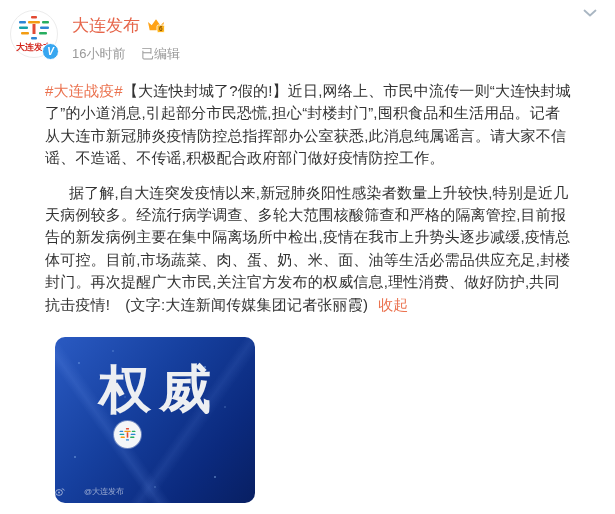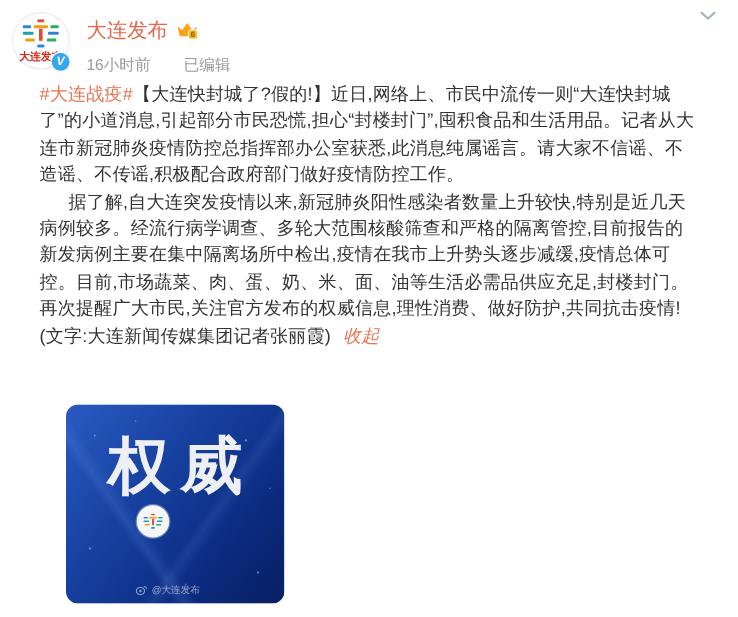--- a/index.html
+++ b/index.html
@@ -21,36 +21,36 @@
   .v-badge {
     position:absolute; right:-2px; bottom:-3px; width:17px; height:17px;
     border-radius:50%; background:#37a6f0; border:1.5px solid #fff; box-sizing:border-box;
     color:#fff; font-weight:bold; font-style:italic; font-size:10px;
     display:flex; align-items:center; justify-content:center;
   }
   .user-block { position:absolute; left:72px; top:14px; }
   .name-row { display:flex; align-items:center; gap:7px; }
   .username { color:#e6654a; font-size:17px; cursor:pointer; }
   .time-row { margin-top:8px; color:#999; font-size:13px; }
-  .edited { margin-left:24px;font-family:Liberation Serif, serif; }
+  .edited { margin-left:12px;font-family:Liberation Serif, serif; }
   .chevron { position:absolute; right:18px; top:9px; cursor:pointer; line-height:0; }
 
   
   .post-body {
     position:absolute; left:33px; top:68px; width:551px;
     font-size:15px; line-height:22.4px; color:#333; letter-spacing:0.2px;
   }
-  .post-body p { margin:0; }
+  .post-body p { margin:12px; }
   .para2 { margin-top:26px; text-indent:24px; }
   .hashtag, .collapse { color:#eb7350; text-decoration:none; cursor:pointer; }
-  .collapse { margin-left:10px;font-style:italic; }
+  .collapse { margin-left:10px; }
 
   
   .post-image {
-    position:absolute; left:55px; top:337px; width:182px; height:166px;
+    position:absolute; left:55px; top:337px; width:200px; height:166px;
     border-radius:10px; overflow:hidden; cursor:pointer;
     background:
       radial-gradient(1.5px 1.5px at 24px 26px,  rgba(160,205,255,.85), transparent 70%),
       radial-gradient(1.5px 1.5px at 58px 14px,  rgba(160,205,255,.6),  transparent 70%),
       radial-gradient(2px 2px   at 150px 30px, rgba(160,205,255,.8),  transparent 70%),
       radial-gradient(1.5px 1.5px at 170px 70px, rgba(160,205,255,.55), transparent 70%),
       radial-gradient(2px 2px   at 20px 120px, rgba(160,205,255,.7),  transparent 70%),
       radial-gradient(1.5px 1.5px at 100px 150px,rgba(160,205,255,.6),  transparent 70%),
       radial-gradient(2px 2px   at 160px 140px,rgba(160,205,255,.75), transparent 70%),
       radial-gradient(1.5px 1.5px at 70px 60px,  rgba(160,205,255,.4),  transparent 70%),
@@ -66,21 +66,21 @@
   .img-line1 { top:26px; }
   .img-line2 { top:84px; }
   .img-logo {
     position:absolute; left:59px; top:84px; width:27px; height:27px; z-index:2;
     border-radius:50%; background:#f4f6f8;
     display:flex; align-items:center; justify-content:center;
     box-shadow:0 0 0 1px rgba(255,255,255,.35);
   }
   .img-watermark {
     position:absolute; bottom:6px; left:0; right:12px; z-index:2;
-    display:flex; align-items:center; justify-content:center; gap:3px;
+    display:flex; align-items:center; gap:19px;
     color:rgba(255,255,255,.55); font-size:8px;
   }
 </style>
 </head>
 <body>
 
 <div class="card">
 
   <div class="avatar">
     <span class="avatar-logo">

